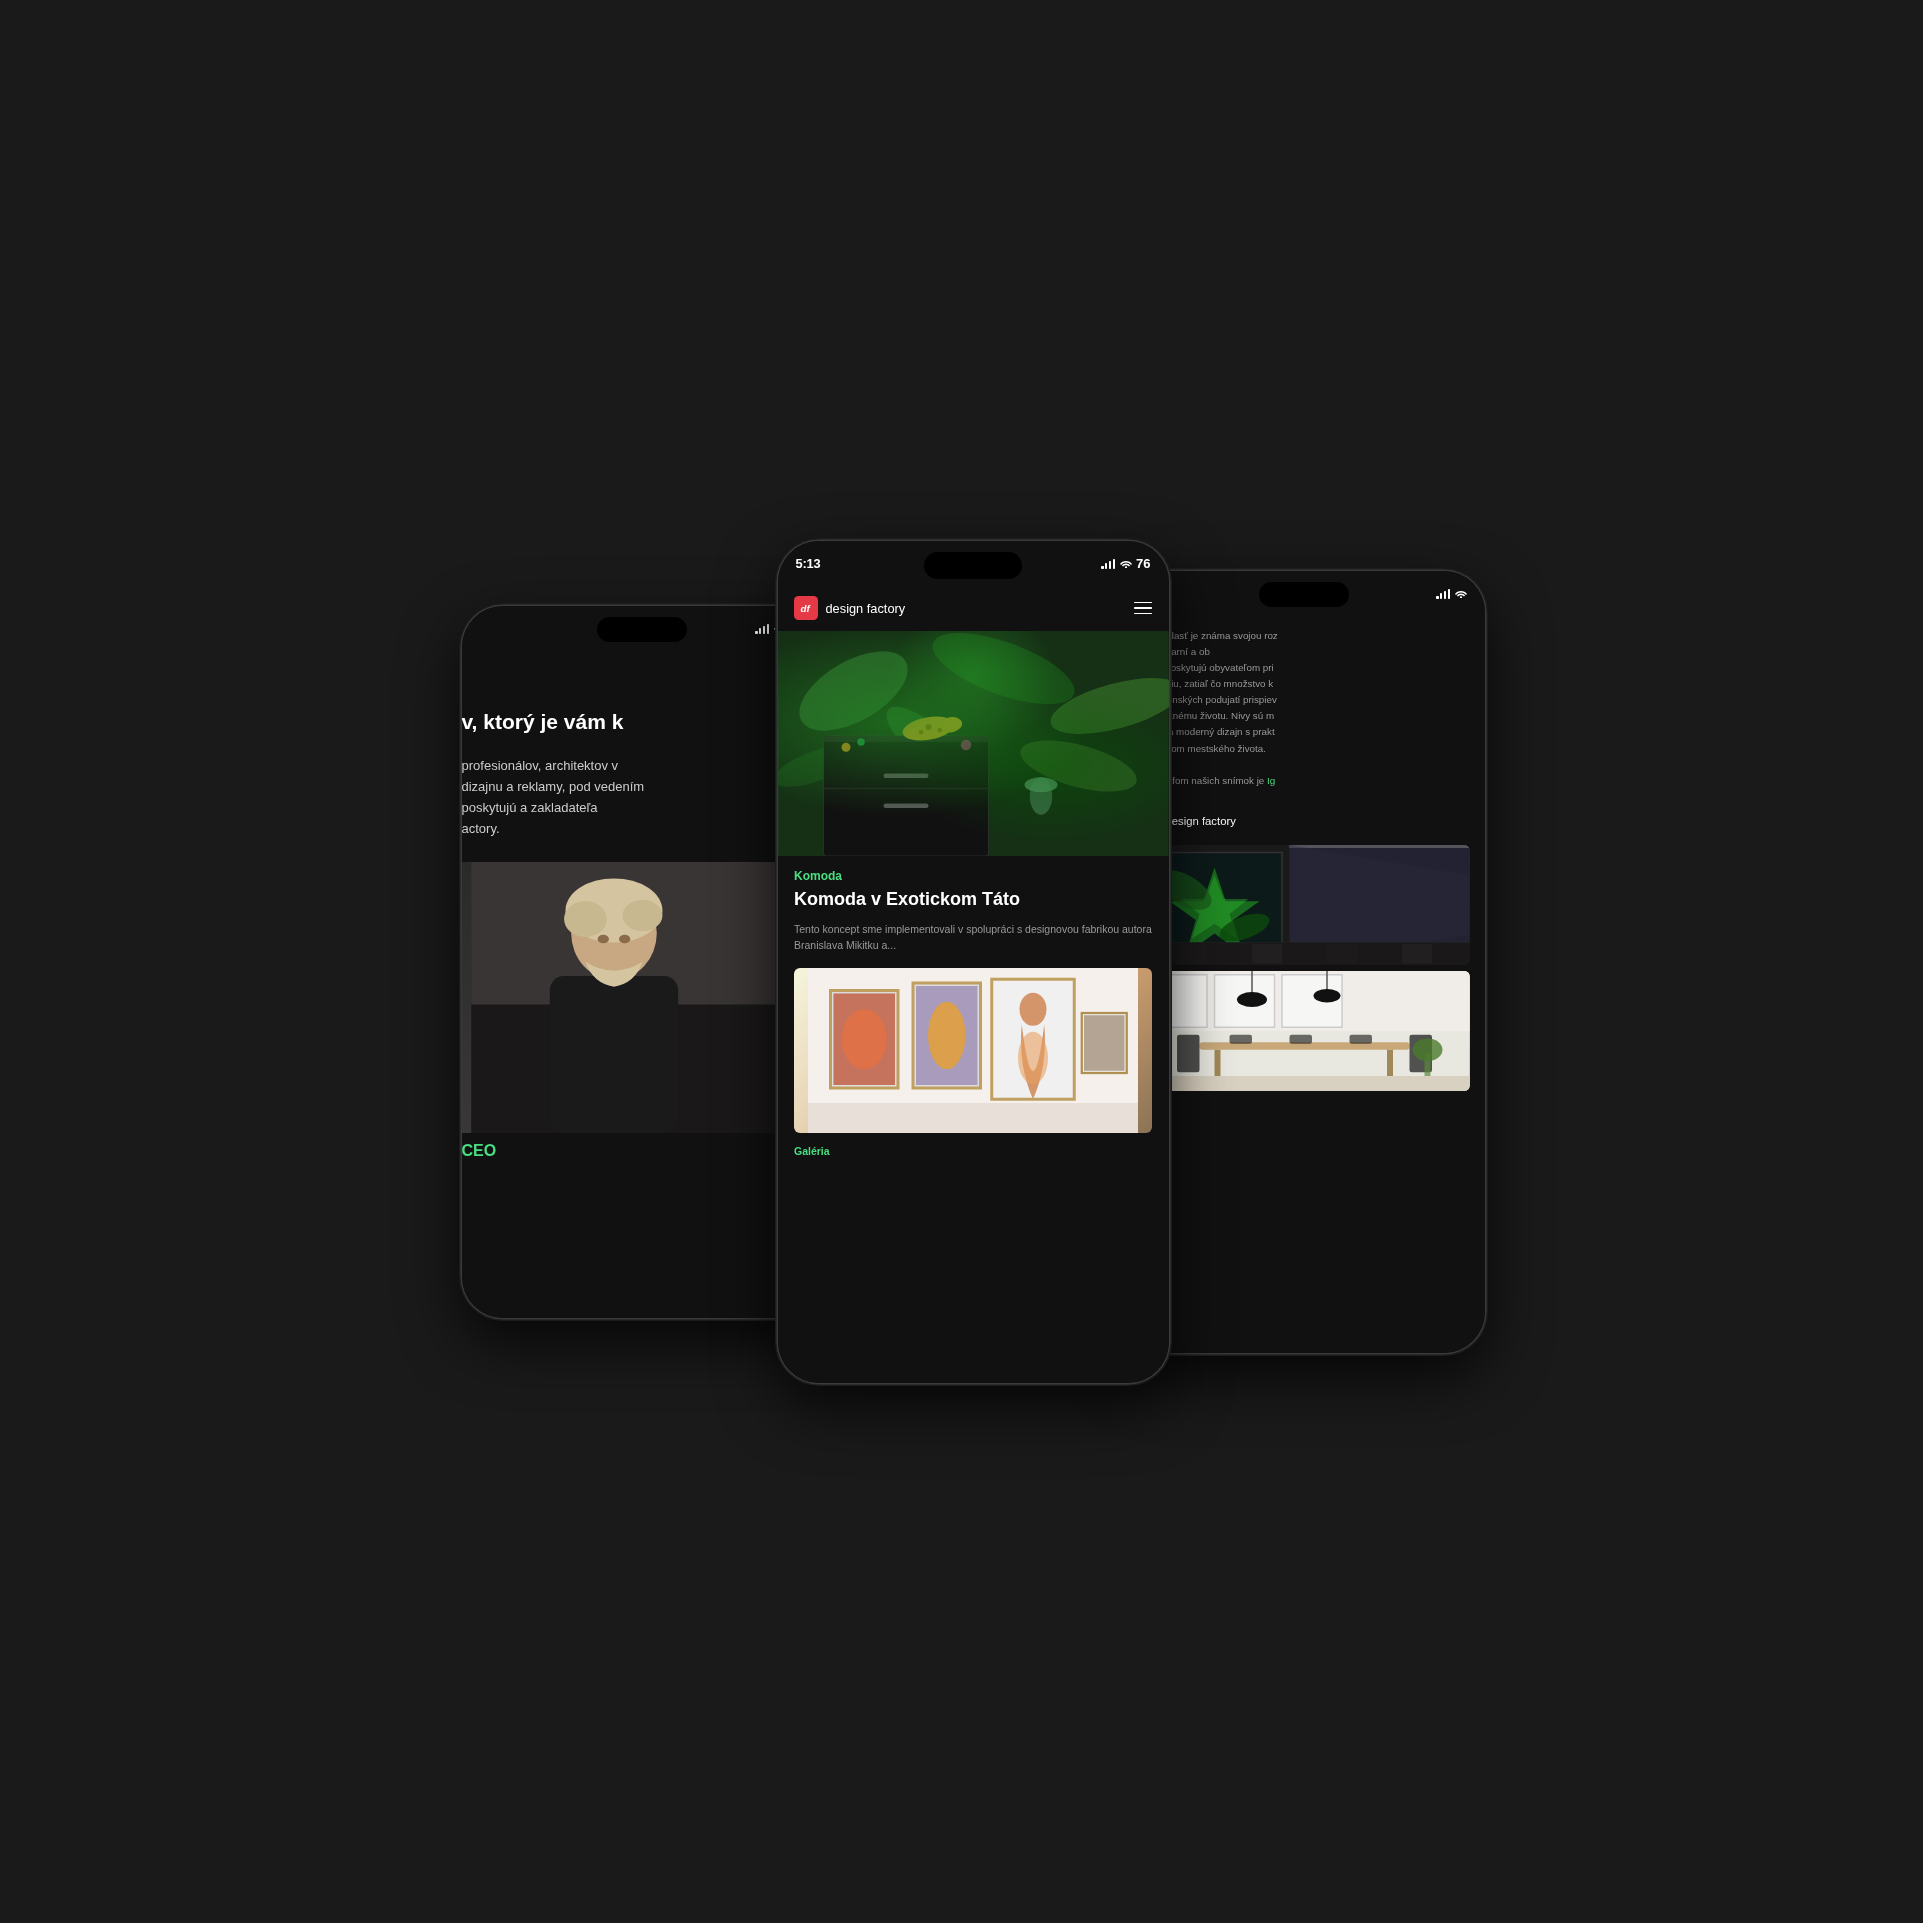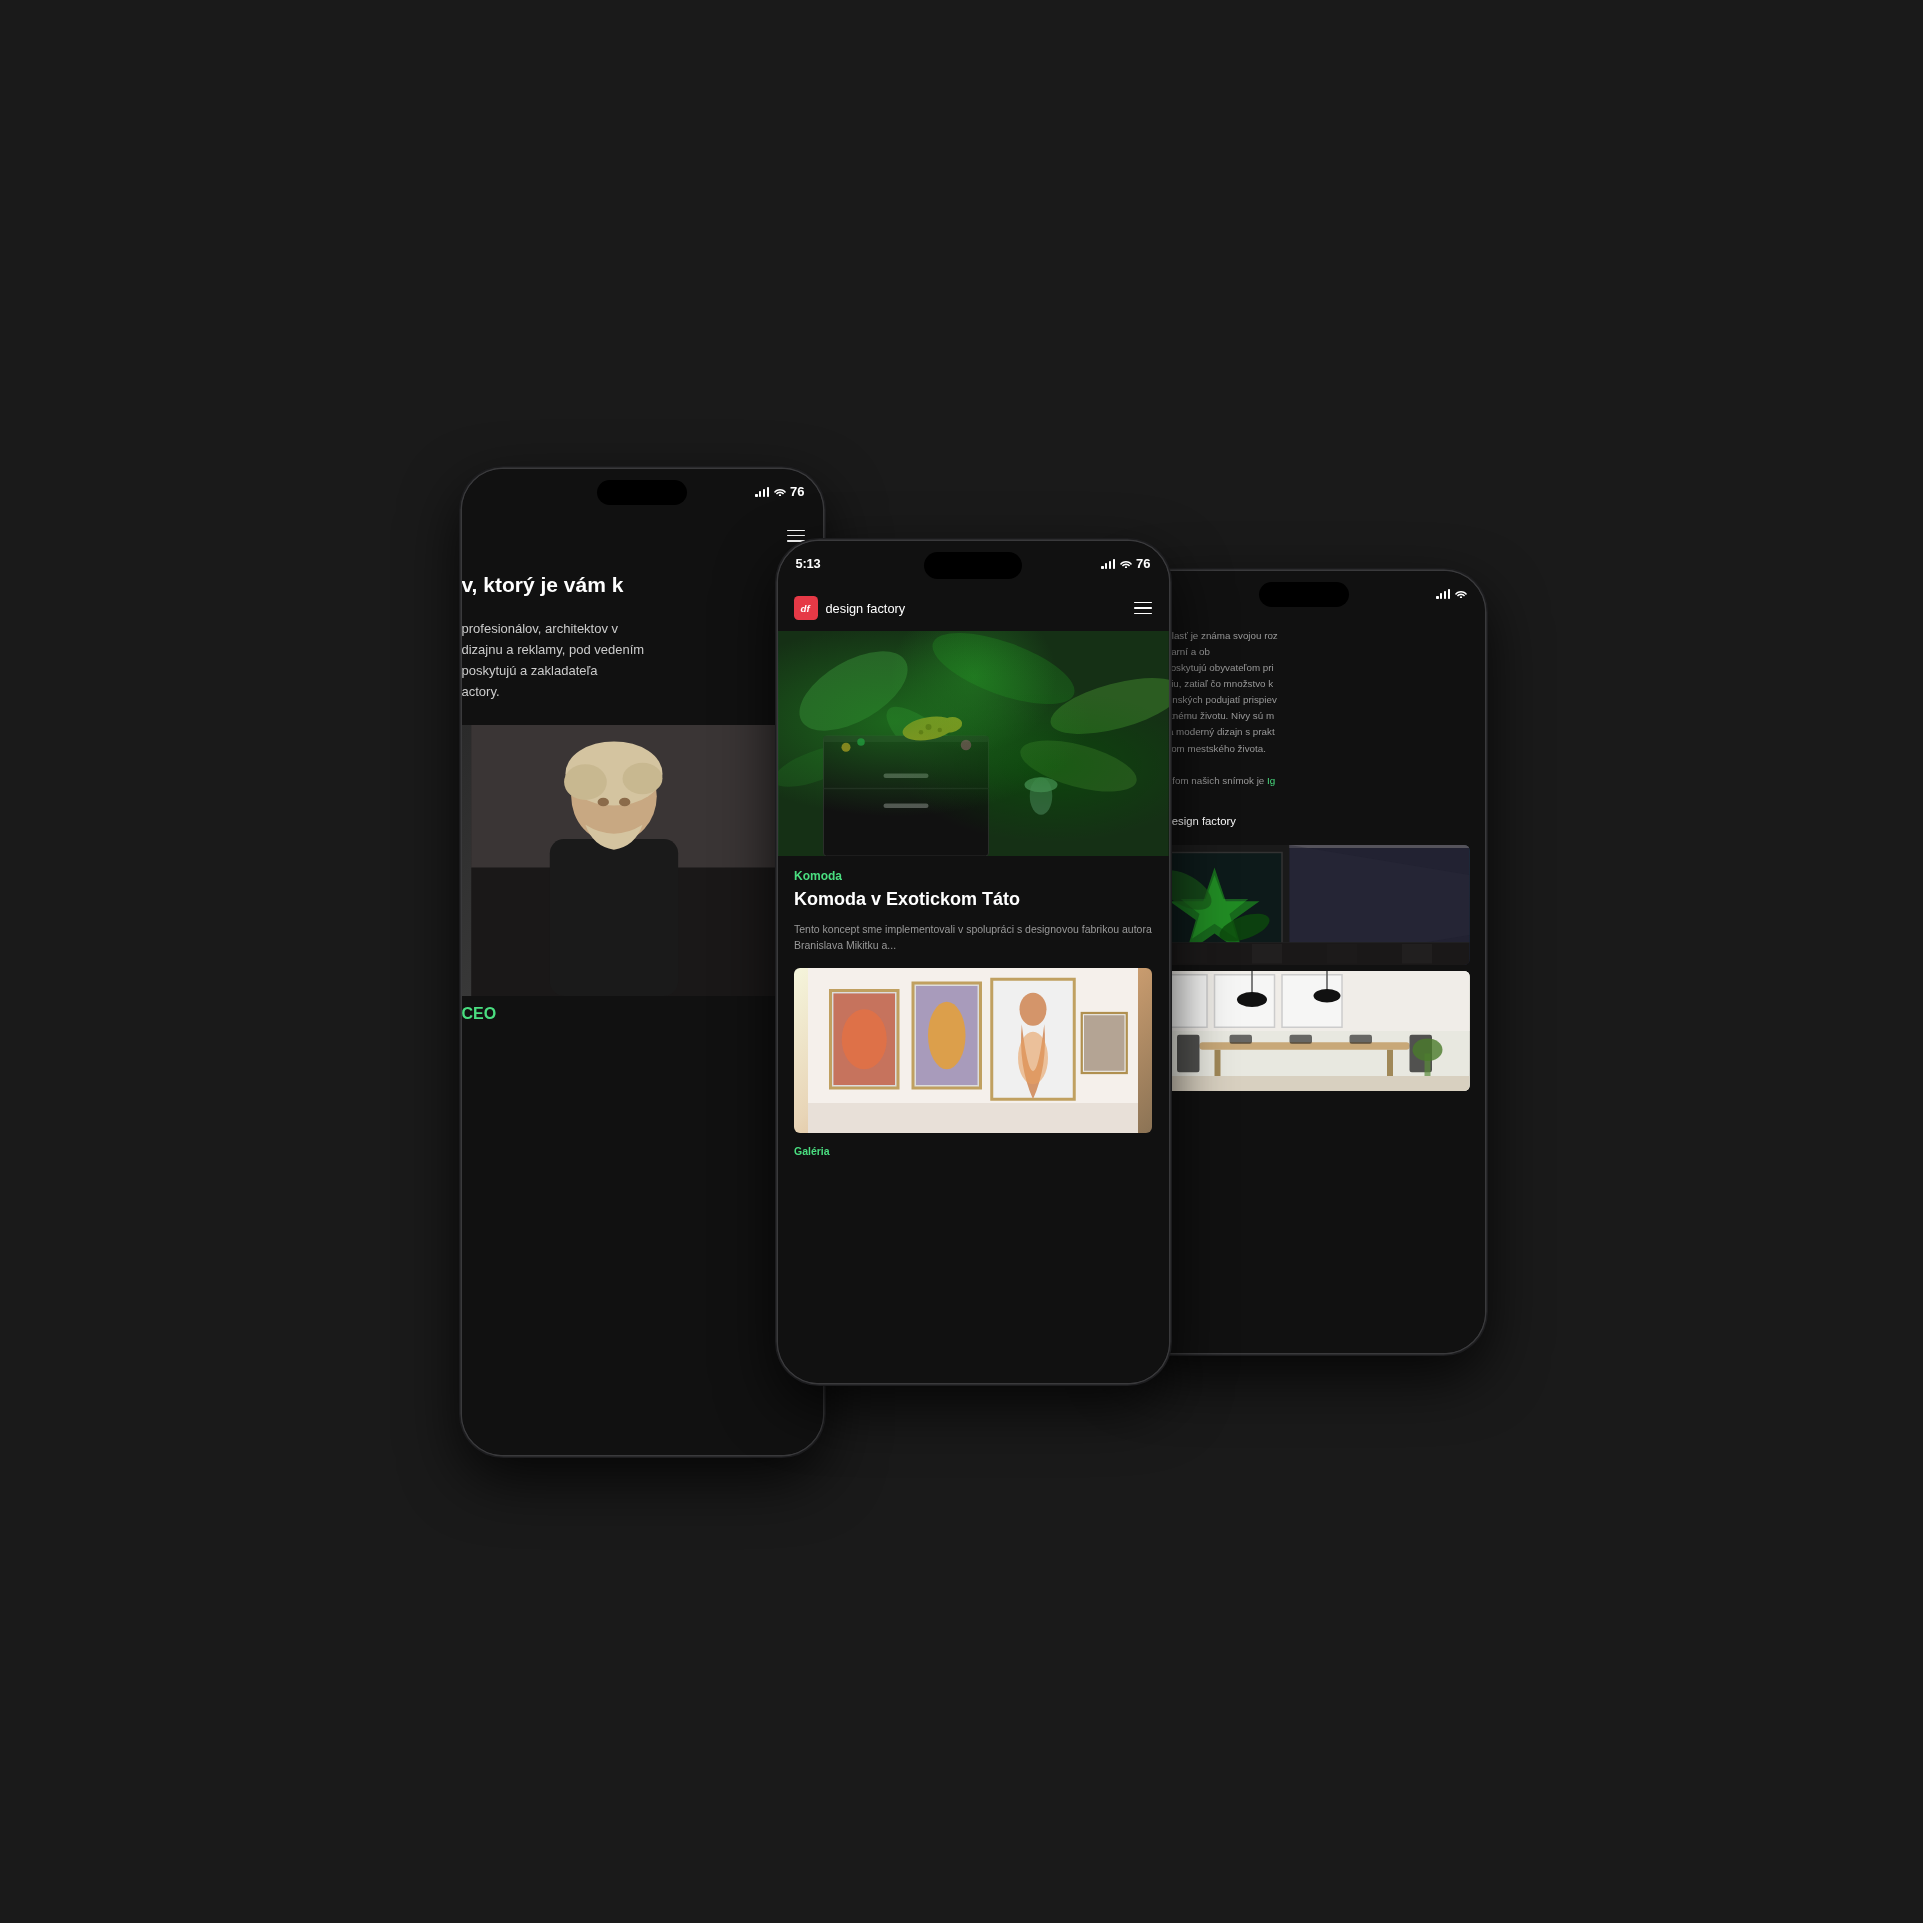--- a/index.html
+++ b/index.html
@@ -31,21 +31,21 @@
       position: relative;
       box-shadow: 
         0 0 0 1.5px #3a3a3c,
         0 0 0 3px #1c1c1e,
         0 22.5px 60px rgba(0,0,0,0.8);
       overflow: hidden;
     }
 
     .phone-left {
       width: 361px;
-      height: 986px;
+      height: 712px;
       z-index: 1;
       margin-right: -45px;
       margin-left: 22px;
     }
 
     .phone-center {
       width: 391px;
       height: 842px;
       z-index: 3;
     }

